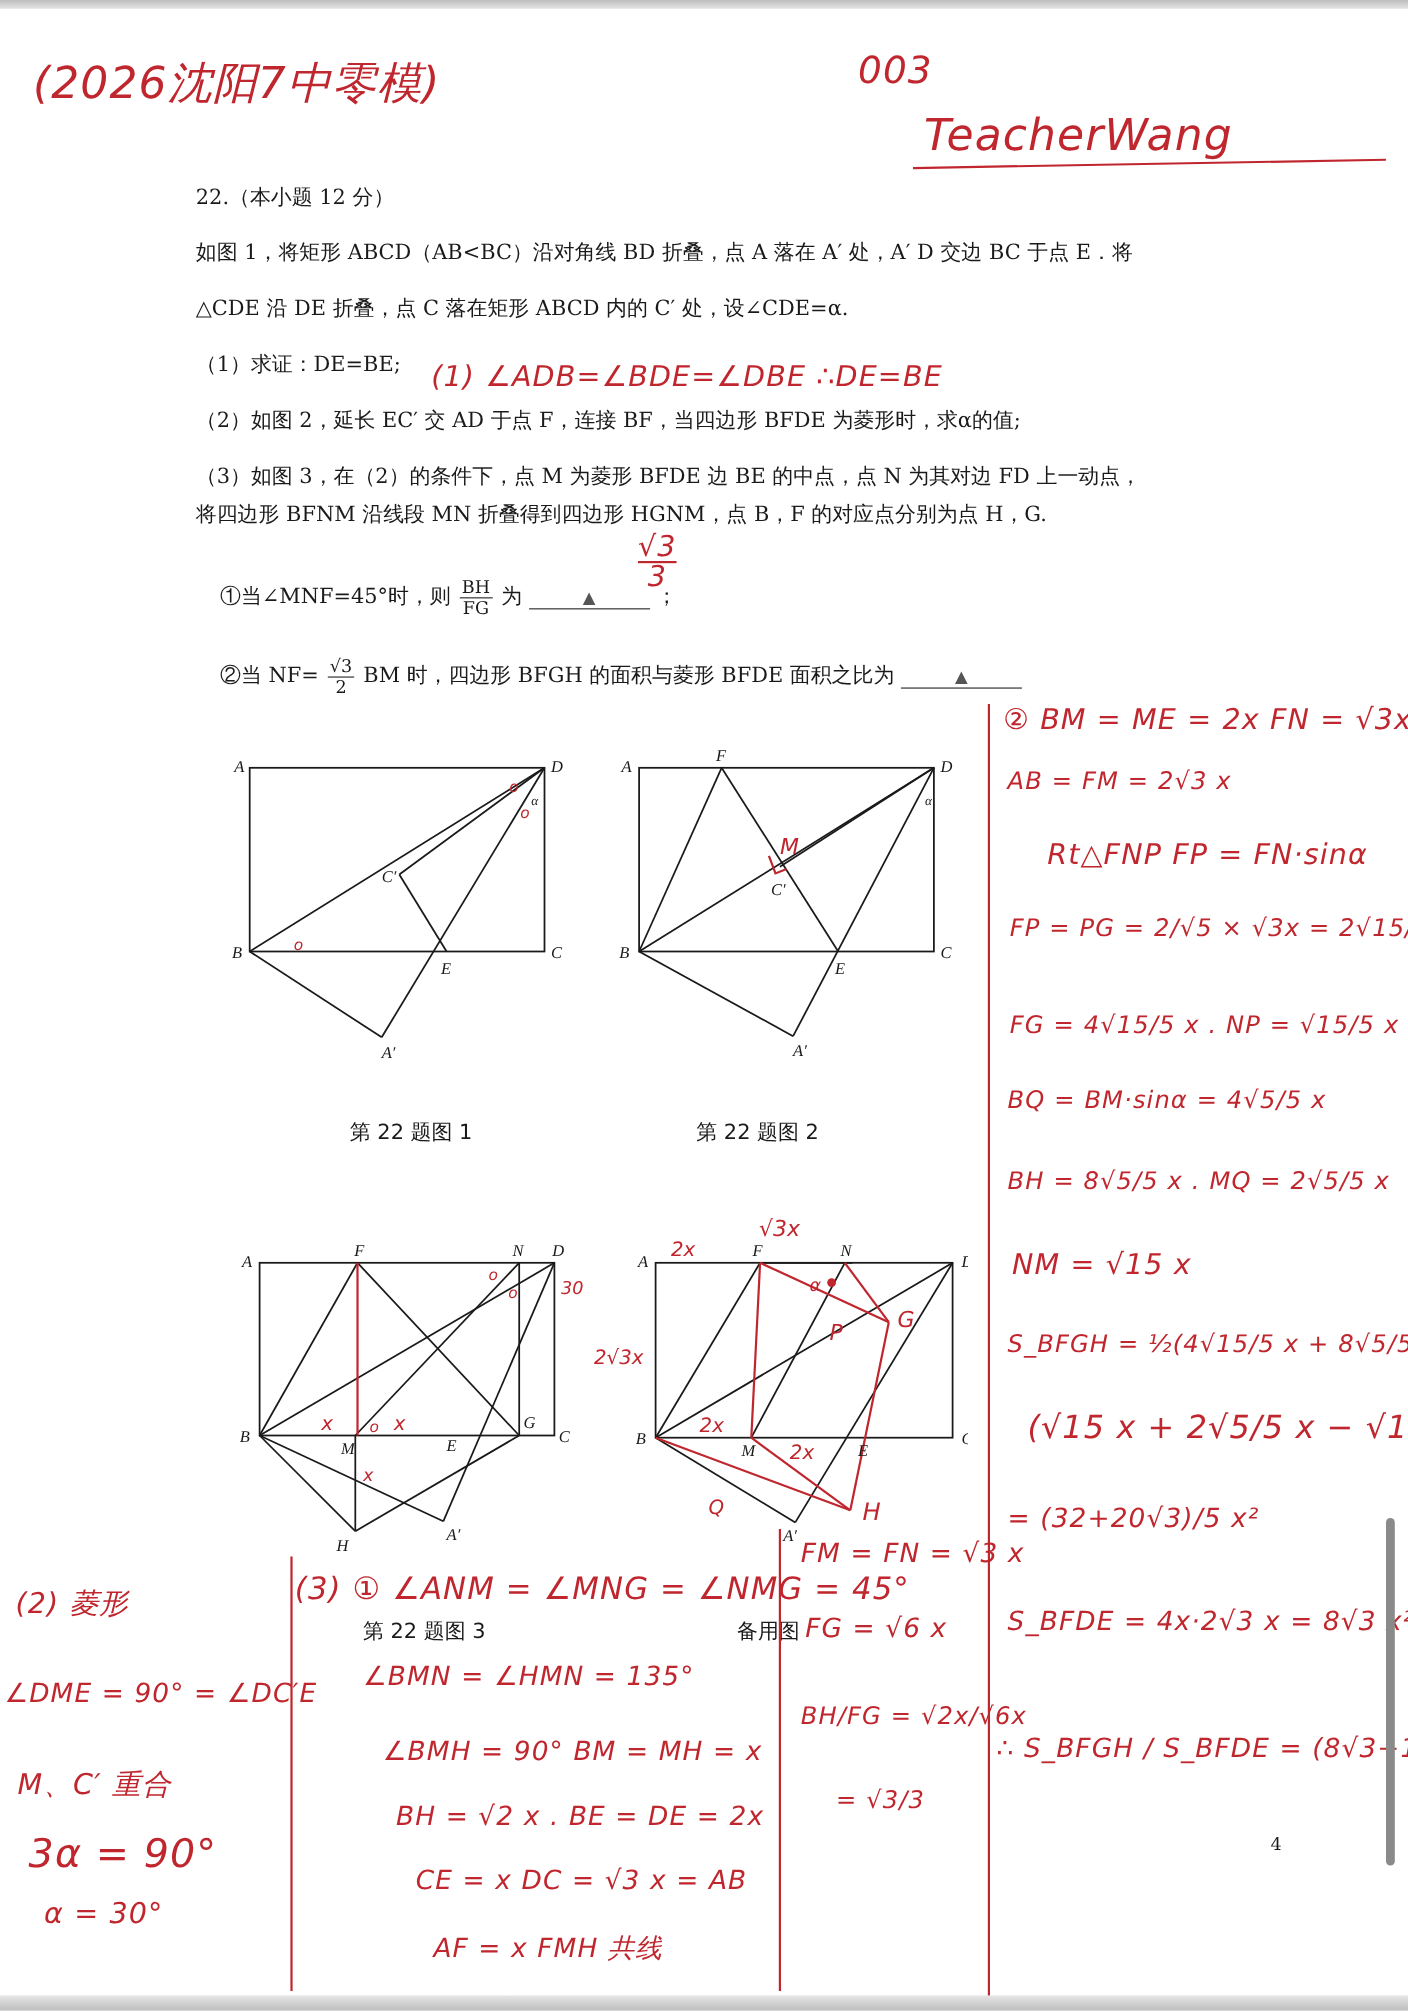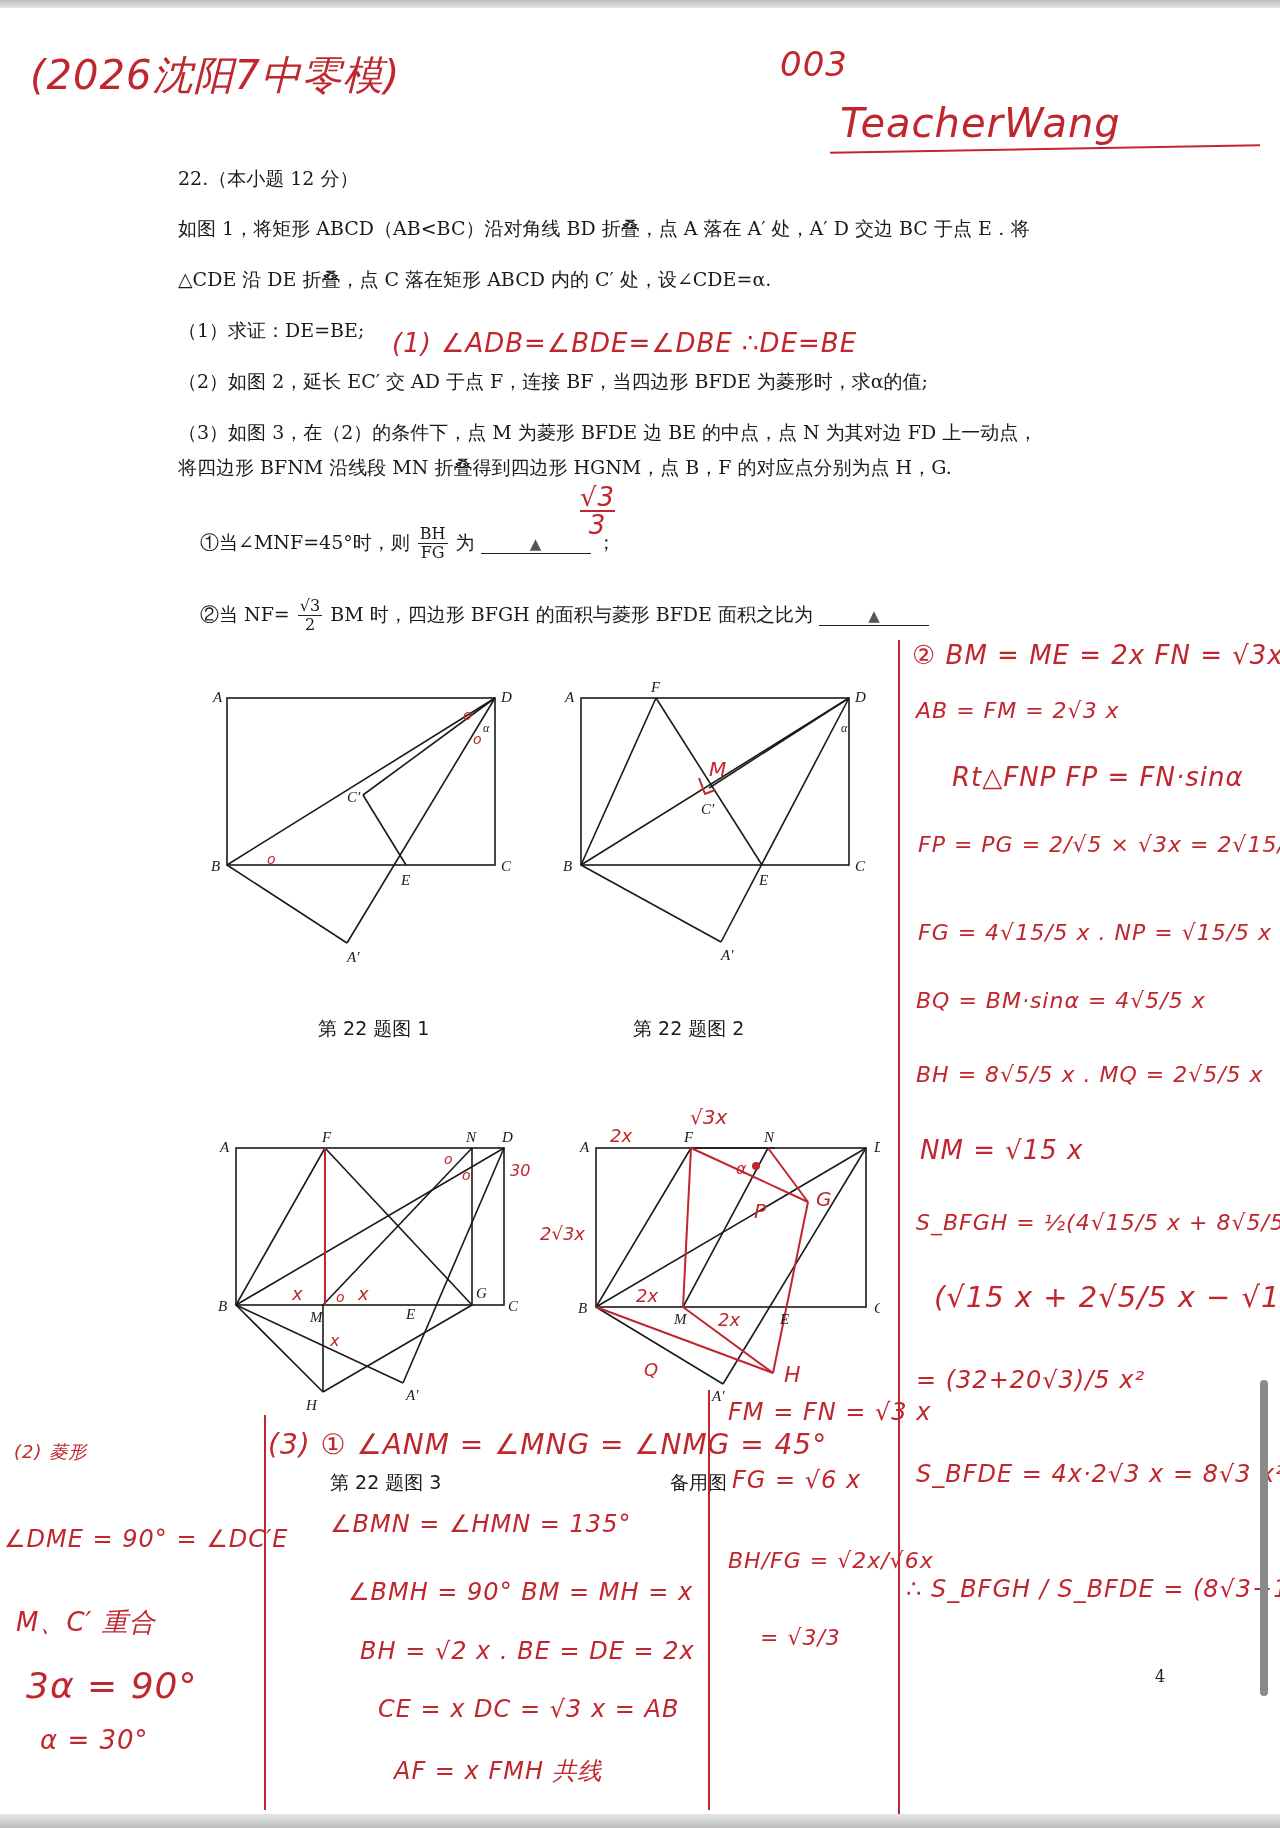--- a/index.html
+++ b/index.html
@@ -190,21 +190,21 @@
   <text class="r" x="244" y="292" style="font-size:22px">H</text>
 </svg>
 
 <div class="caption" style="left:330px;top:1470px;">第 22 题图 3</div>
 <div class="caption" style="left:670px;top:1470px;">备用图</div>
 
 <div class="redline" style="left:898px;top:640px;width:2px;height:1175px;"></div>
 <div class="redline" style="left:264px;top:1415px;width:2px;height:395px;"></div>
 <div class="redline" style="left:708px;top:1390px;width:2px;height:420px;"></div>
 
-<div class="hw" style="left:14px;top:1440px;font-size:18px;">(2) 菱形</div>
+<div class="hw" style="left:14px;top:1440px;font-size:26px;">(2) 菱形</div>
 <div class="hw" style="left:4px;top:1525px;font-size:24px;">∠DME = 90° = ∠DC′E</div>
 <div class="hw" style="left:16px;top:1605px;font-size:26px;">M、C′ 重合</div>
 <div class="hw" style="left:26px;top:1665px;font-size:36px;">3α = 90°</div>
 <div class="hw" style="left:40px;top:1725px;font-size:26px;">α = 30°</div>
 
 <div class="hw" style="left:268px;top:1428px;font-size:28px;">(3) ① ∠ANM = ∠MNG = ∠NMG = 45°</div>
 <div class="hw" style="left:330px;top:1510px;font-size:24px;">∠BMN = ∠HMN = 135°</div>
 <div class="hw" style="left:348px;top:1578px;font-size:24px;">∠BMH = 90°   BM = MH = x</div>
 <div class="hw" style="left:360px;top:1637px;font-size:24px;">BH = √2 x .  BE = DE = 2x</div>
 <div class="hw" style="left:378px;top:1695px;font-size:24px;">CE = x   DC = √3 x = AB</div>

